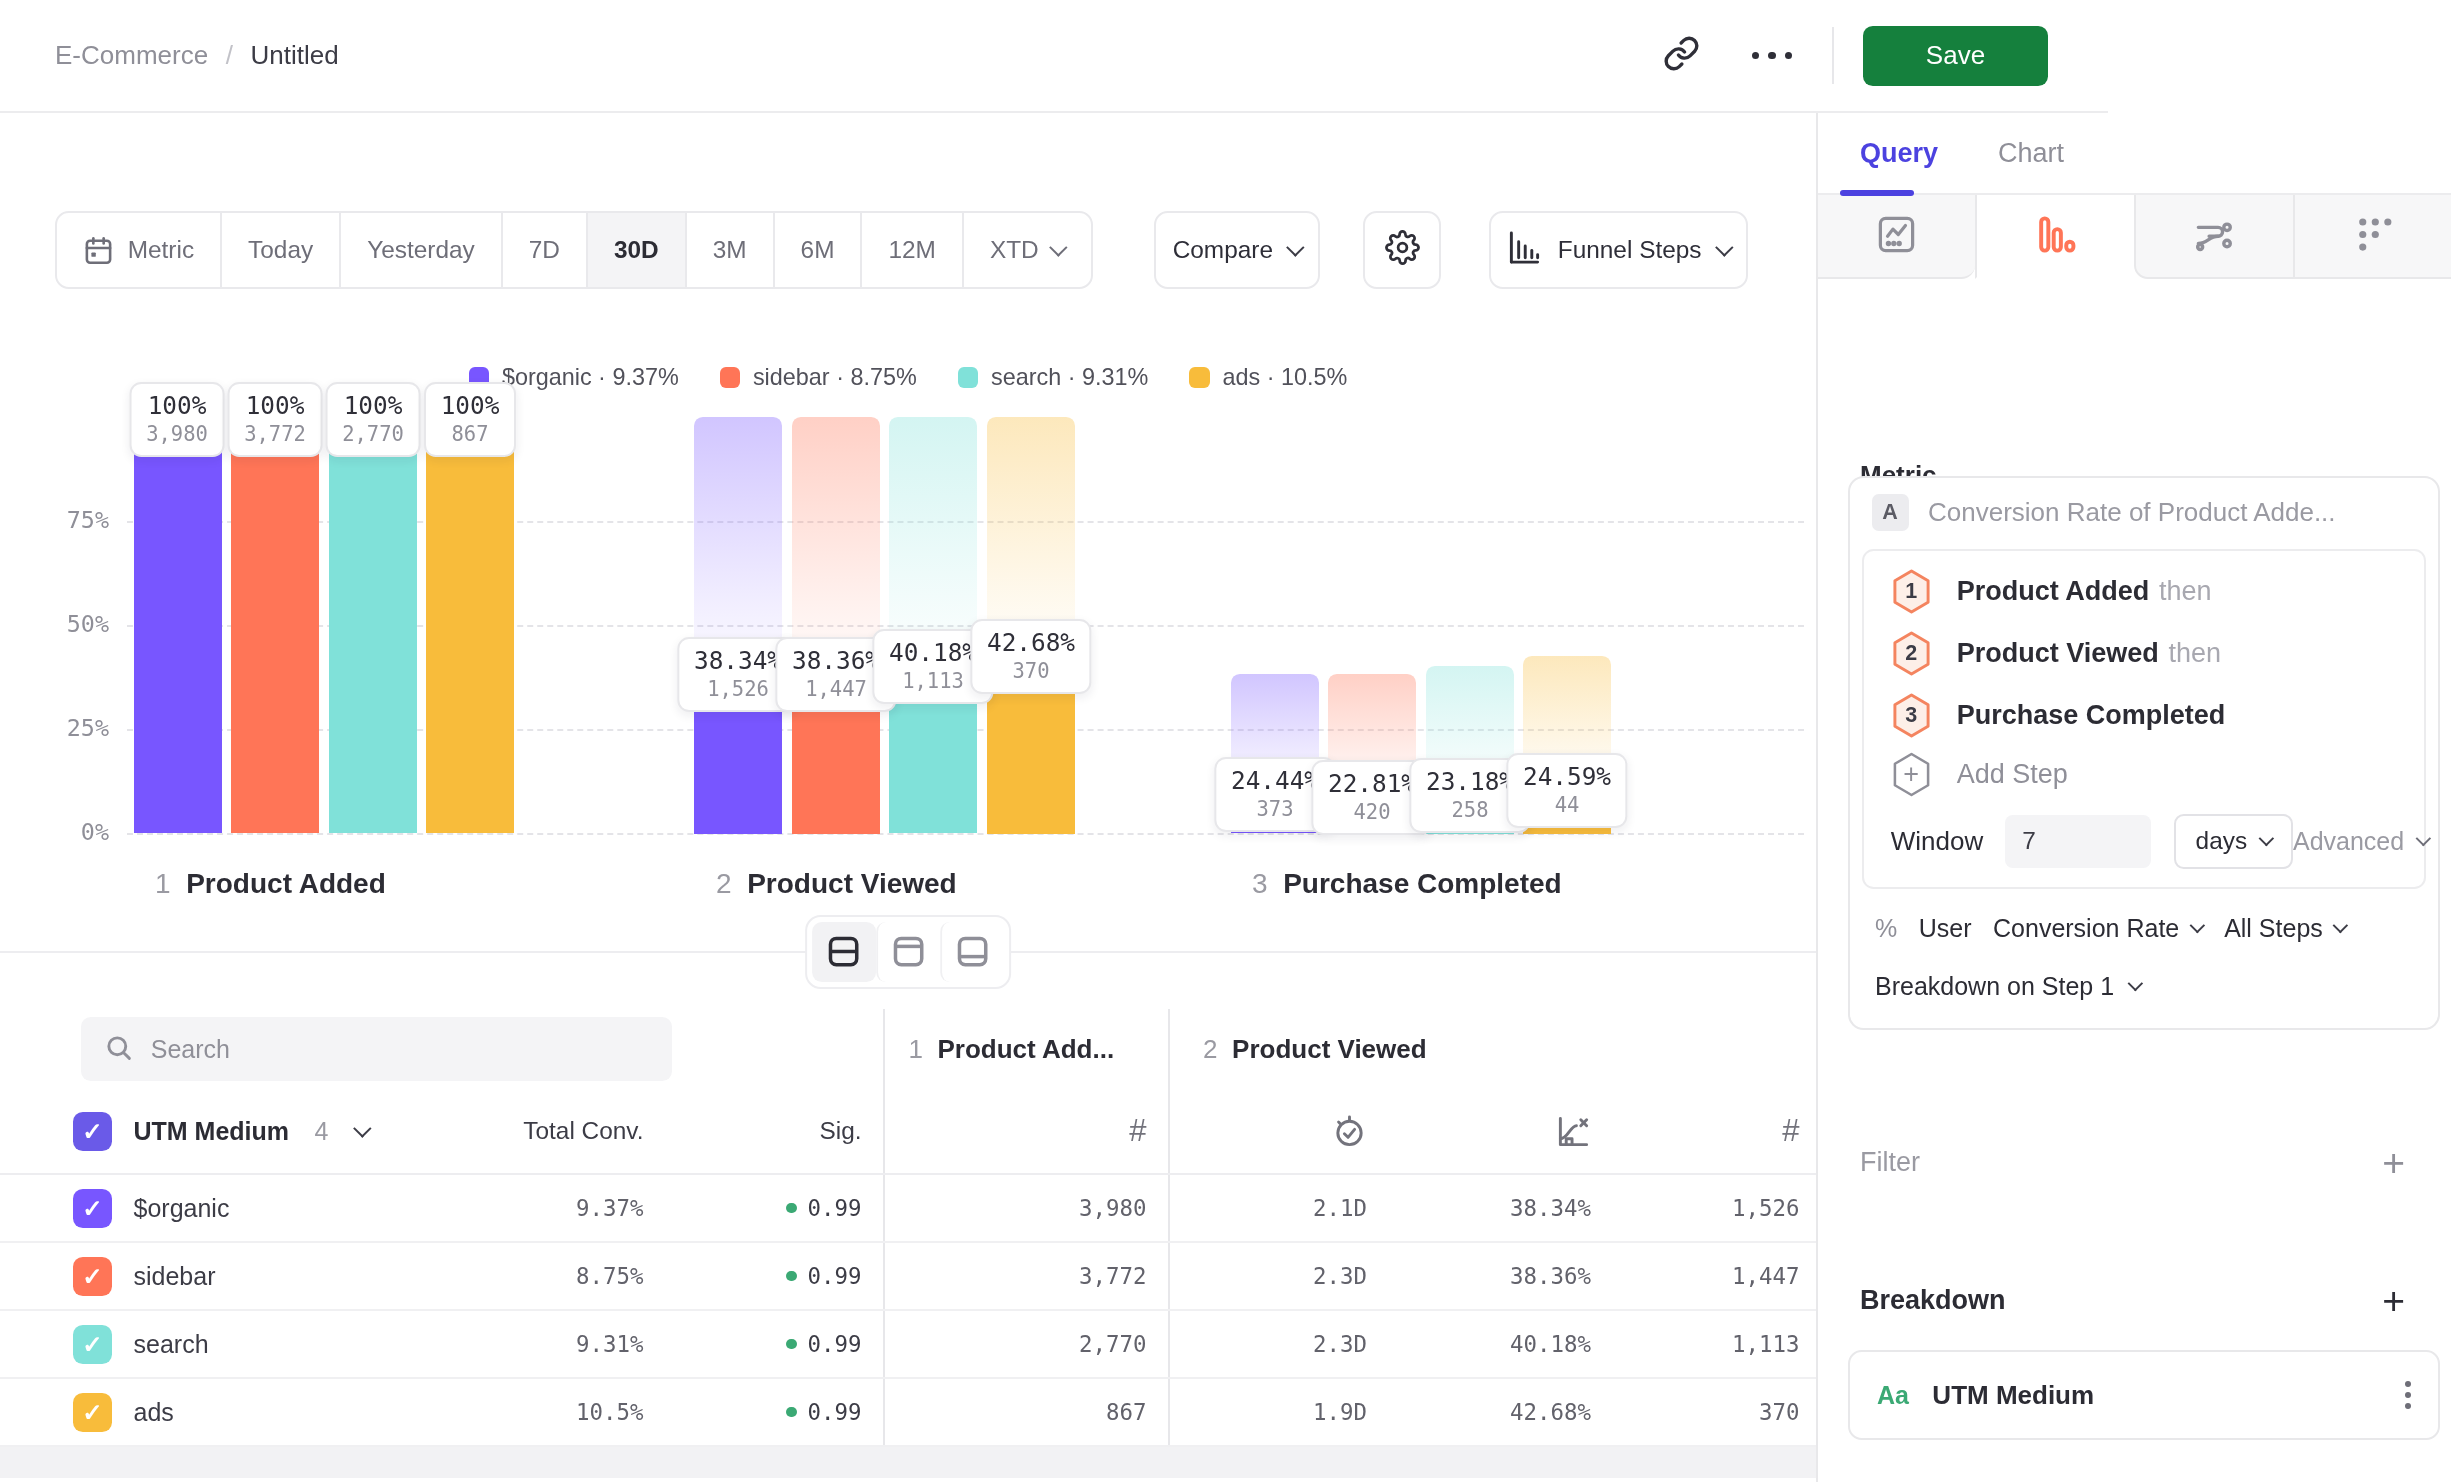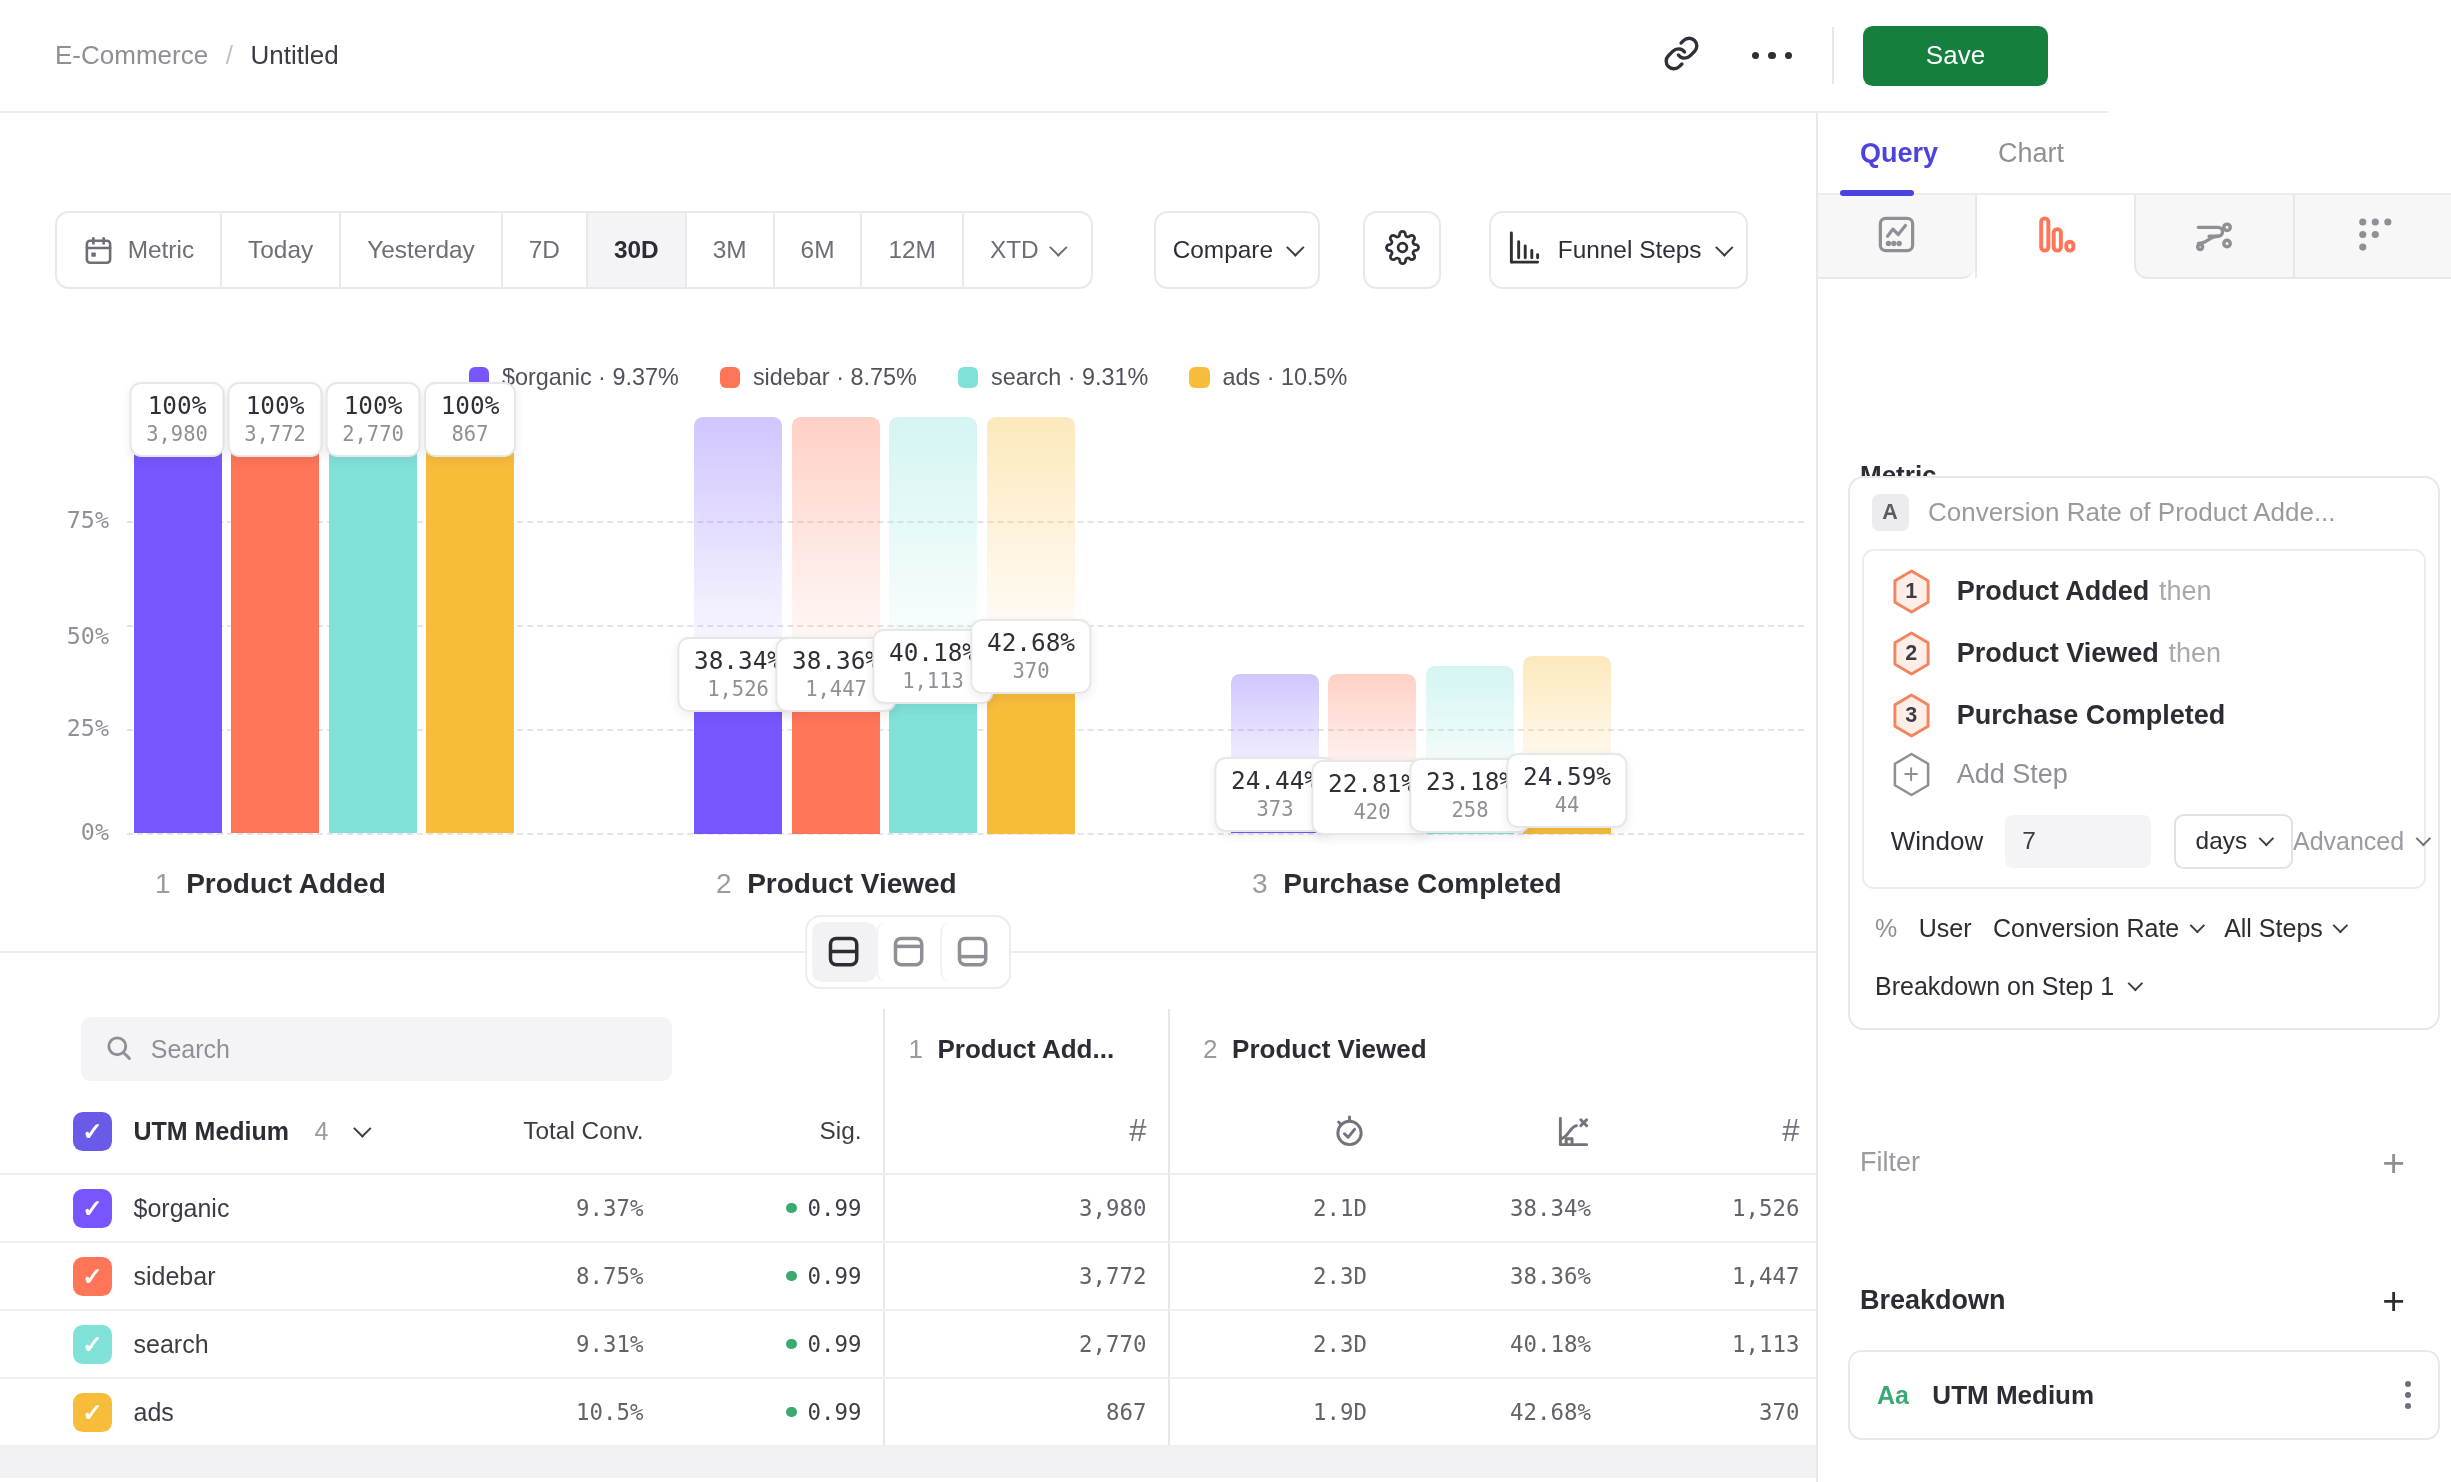--- a/index.html
+++ b/index.html
@@ -279,21 +279,21 @@
       <div class="lg-item">
         <span class="lg-sw" style="background: rgb(248, 188, 59);"></span>
         <span>ads · 10.5%</span>
       </div>
     </div>
 
   <div class="chart" id="chart">
       <div class="gridline" style="top: 141px;"></div>
       <div class="ytick mono" style="top: 141px;">75%</div>
       <div class="gridline" style="top: 245px;"></div>
-      <div class="ytick mono" style="top: 245px; margin-top: 12px;">50%</div>
+      <div class="ytick mono" style="top: 245px;">50%</div>
       <div class="gridline" style="top: 349px;"></div>
       <div class="ytick mono" style="top: 349px;">25%</div>
       <div class="gridline" style="top: 453px;"></div>
       <div class="ytick mono" style="top: 453px;">0%</div>
       <div class="bar solid" style="left: 134px; top: 37px; height: 416px; background: rgb(120, 86, 255); z-index: 1;"></div>
       <div class="vbox" style="left: 177px; top: 2px;">
         <div class="pct mono">100%</div>
         <div class="cnt mono">3,980</div>
       </div>
       <div class="bar ghost" style="left: 694px; top: 37px; height: 257px; background: linear-gradient(rgba(120, 86, 255, 0.34) 0%, rgba(120, 86, 255, 0.1) 72%, rgba(120, 86, 255, 0.02) 100%);"></div>

